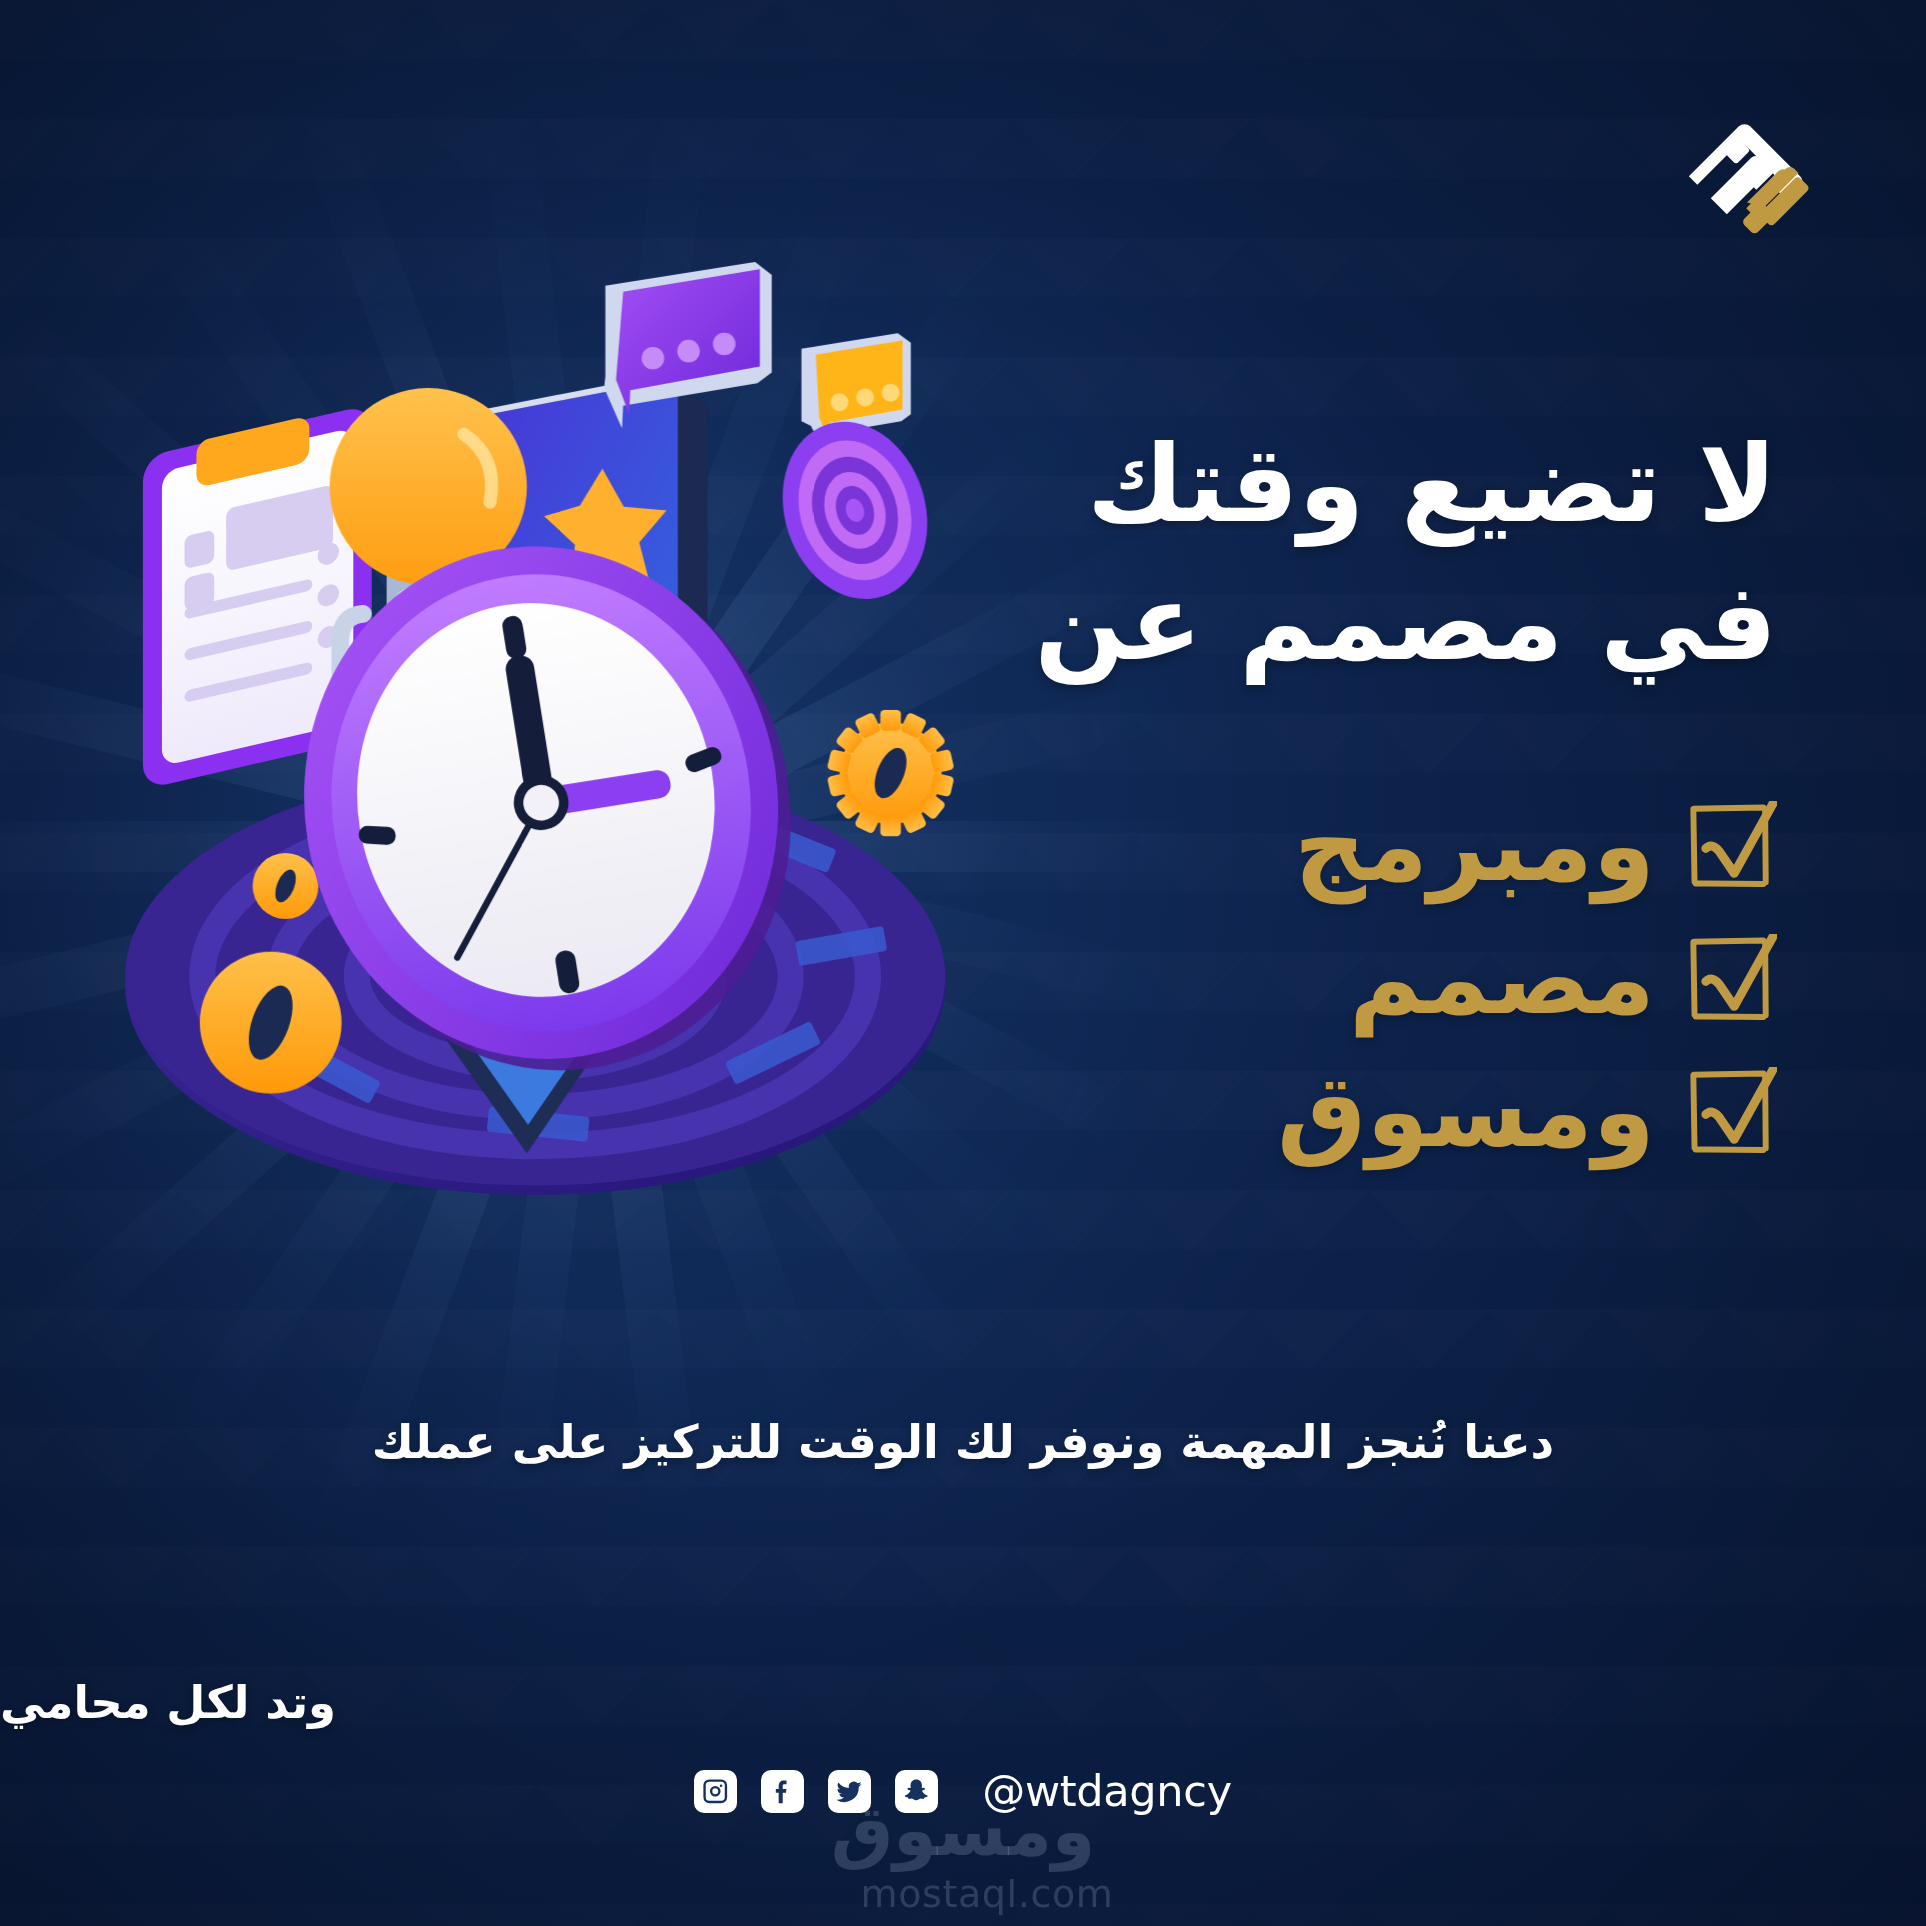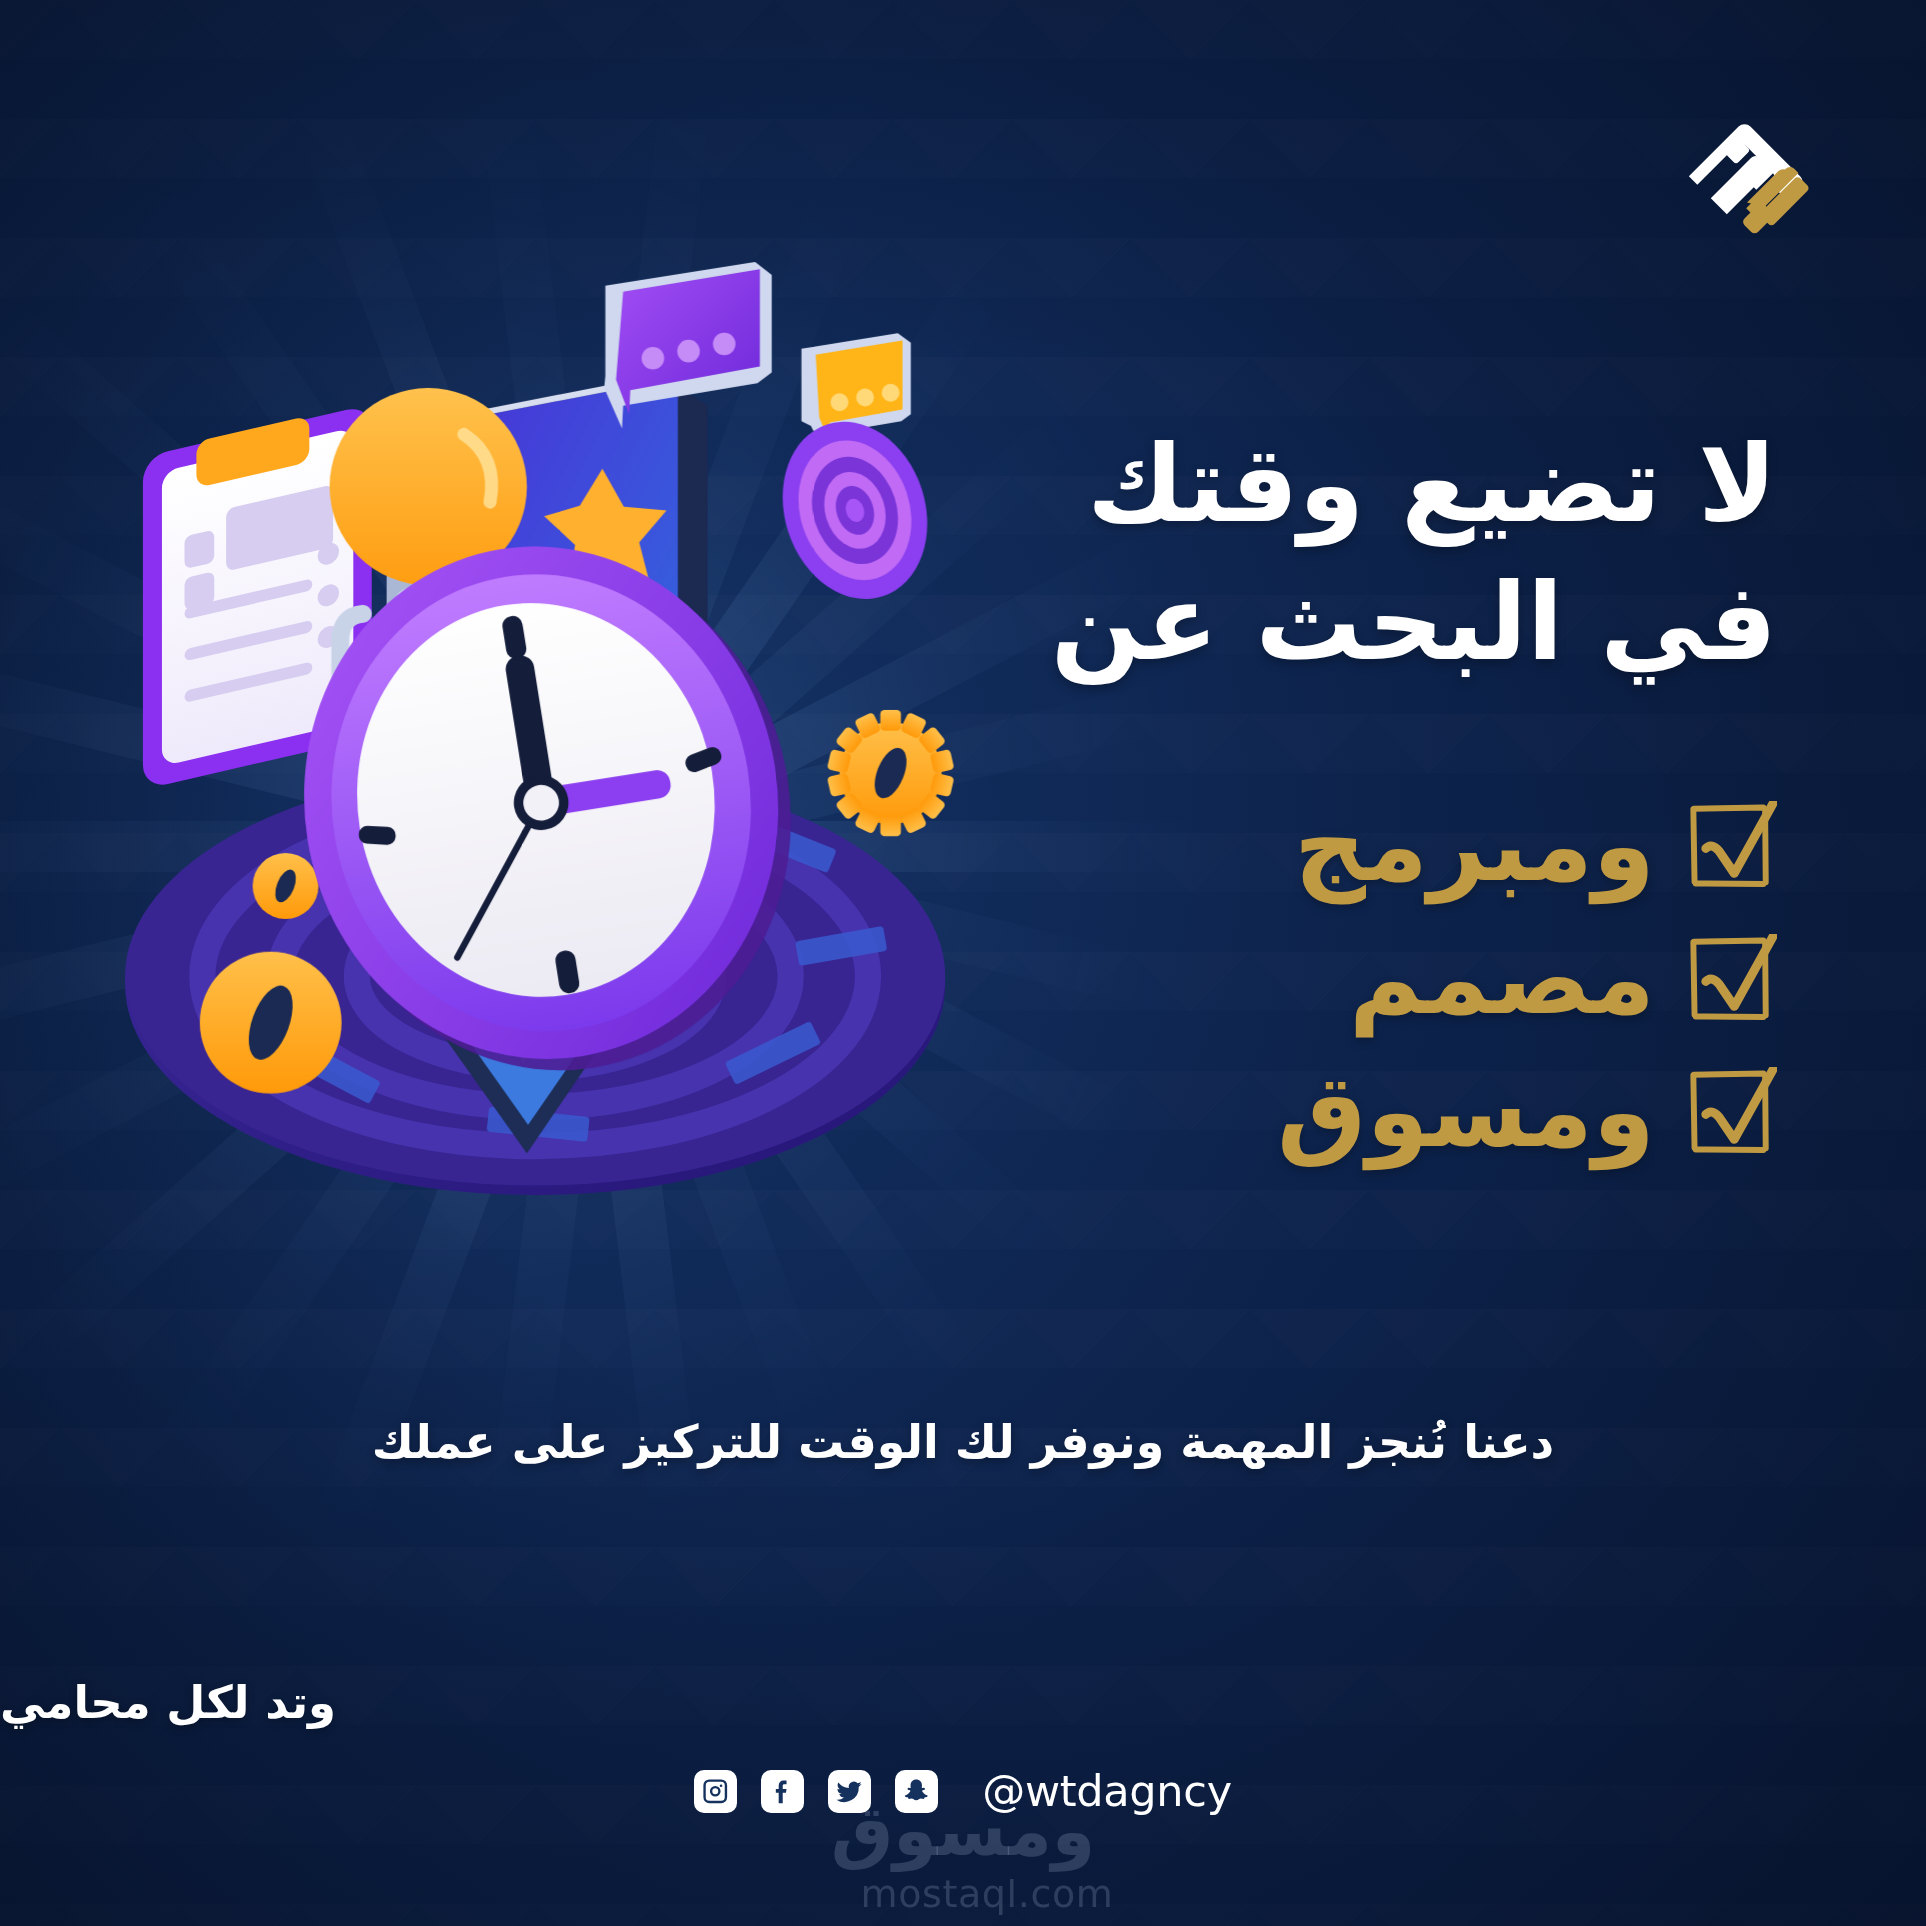--- a/index.html
+++ b/index.html
@@ -295,21 +295,21 @@
         <rect x="0" y="-24" width="220" height="48" rx="22" fill="#8b3ff0"></rect>
         <line x1="0" y1="0" x2="-180" y2="235" stroke="#141d3a" stroke-width="11" stroke-linecap="round"></line>
         <circle cx="0" cy="0" r="46" fill="#141d3a"></circle>
         <circle cx="0" cy="0" r="30" fill="#f3f1f8"></circle>
       </g>
     </svg>
   </div>
 
   <div class="headline">
     <span class="l">لا تضيع وقتك</span>
-    <span class="l">في البحث عن</span>
+    <span class="l">في مصمم عن</span>
   </div>
 
   <div class="checklist">
 
     <div class="crow">
       <div class="cbox">
         <svg viewBox="0 0 150 150" width="89" height="89">
           <path d="M10 13 L127 11 M130 16 L131 137 M127 140 L13 139 M11 136 L9 14" stroke="#c09a42" stroke-width="10" fill="none" stroke-linecap="round"></path>
           <path d="M30 80 q10 -10 22 4 l26 38 L150 -8" stroke="#c09a42" stroke-width="15" fill="none" stroke-linecap="round" stroke-linejoin="round"></path>
         </svg>

